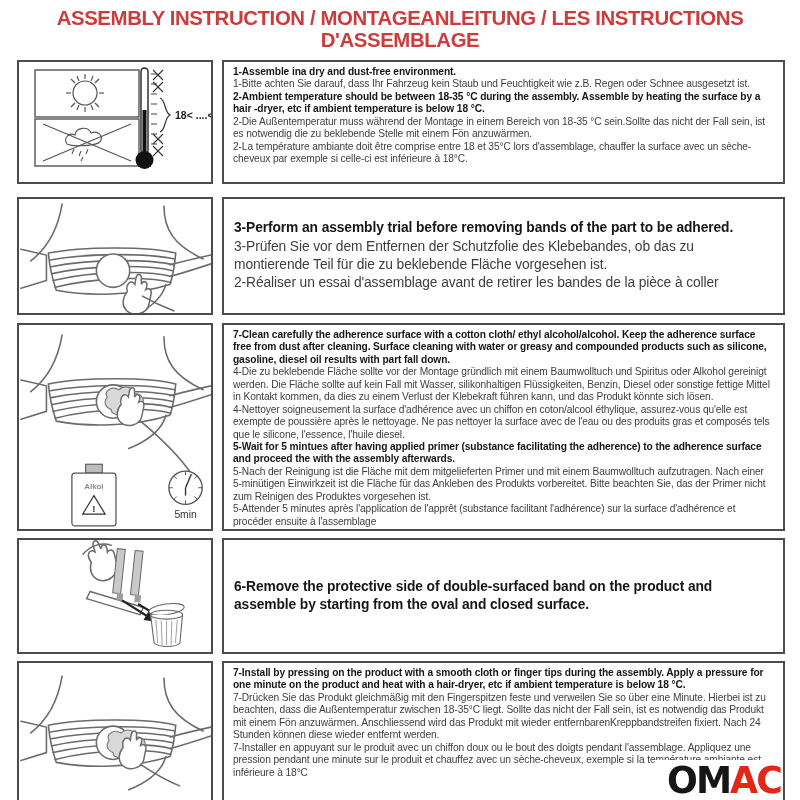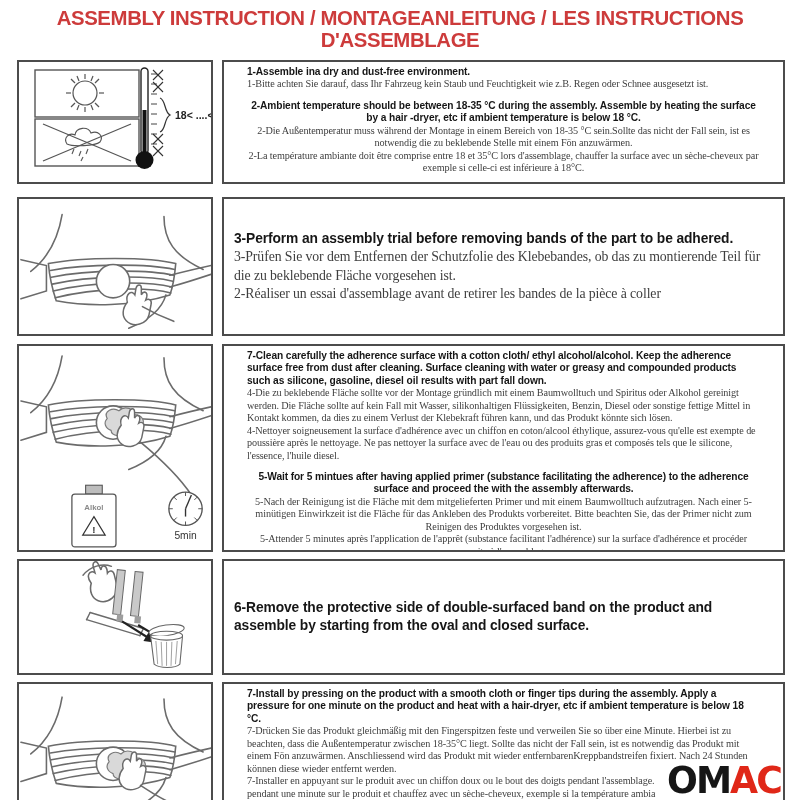--- a/index.html
+++ b/index.html
@@ -4,29 +4,29 @@
 <style>
   html,body{margin:0;padding:0;background:#ffffff;}
   body{width:800px;height:800px;overflow:hidden;font-family:"Liberation Sans",sans-serif;-webkit-font-smoothing:antialiased;}
   .sheet{position:relative;width:800px;height:800px;background:#fff;}
   .title{margin:7px 0 9px;text-align:center;color:#cd3b3b;font-size:21px;font-weight:800;letter-spacing:-0.4px;transform:scaleX(0.97);line-height:22px;}
   .row{display:flex;margin:0 15px 0 17px;}
   .gap13{margin-bottom:13px;} .gap8{margin-bottom:8px;} .gap7{margin-bottom:7px;}
   .cell{border:2px solid #4c4c4c;background:#fff;box-sizing:border-box;overflow:hidden;}
   .cell-left{flex:0 0 196px;margin-right:9px;display:flex;align-items:stretch;}
   .cell-left svg{width:100%;height:100%;display:block;}
-  .cell-right{flex:1;padding:4px 23px;}
+  .cell-right{flex:1;padding:4px 9px;}
   .cell-right.center{display:flex;flex-direction:column;justify-content:center;padding:6px 10px;}
-  .r1{height:124px;} .r2{height:139px;} .r3{height:208px;} .r4{height:116px;} .r5{height:142px;}
+  .r1{height:124px;} .r2{height:118px;} .r3{height:208px;} .r4{height:116px;} .r5{height:142px;}
   p{margin:0;}
   .small p{font-size:10.2px;line-height:1.22;letter-spacing:-0.1px;}
   .large p{font-size:13.8px;line-height:1.33;letter-spacing:-0.1px;}
   .en{font-weight:bold;color:#161616;}
-  .de,.fr{color:#3e3e3e;font-family:Liberation Serif, serif;}
-  .sect + .sect{margin-top:9px;text-align:center;}
+  .de,.fr{color:#3e3e3e;}
+  .sect + .sect{}
   .logo{position:absolute;right:16px;bottom:6px;background:#fff;padding:2px 2px 2px 12px;font-size:37px;font-weight:900;letter-spacing:-2px;line-height:1;font-family:"DejaVu Sans",sans-serif;transform:scaleX(0.98);}
   .logo-black{color:#161616;} .logo-red{color:#e02718;}
   .ill-stroke{stroke:#6b6b6b;fill:none;stroke-width:1.6;stroke-linecap:round;}
 </style>
 </head>
 <body>
 
 <div class="sheet">
 
   <svg width="0" height="0" style="position:absolute" aria-hidden="true">

